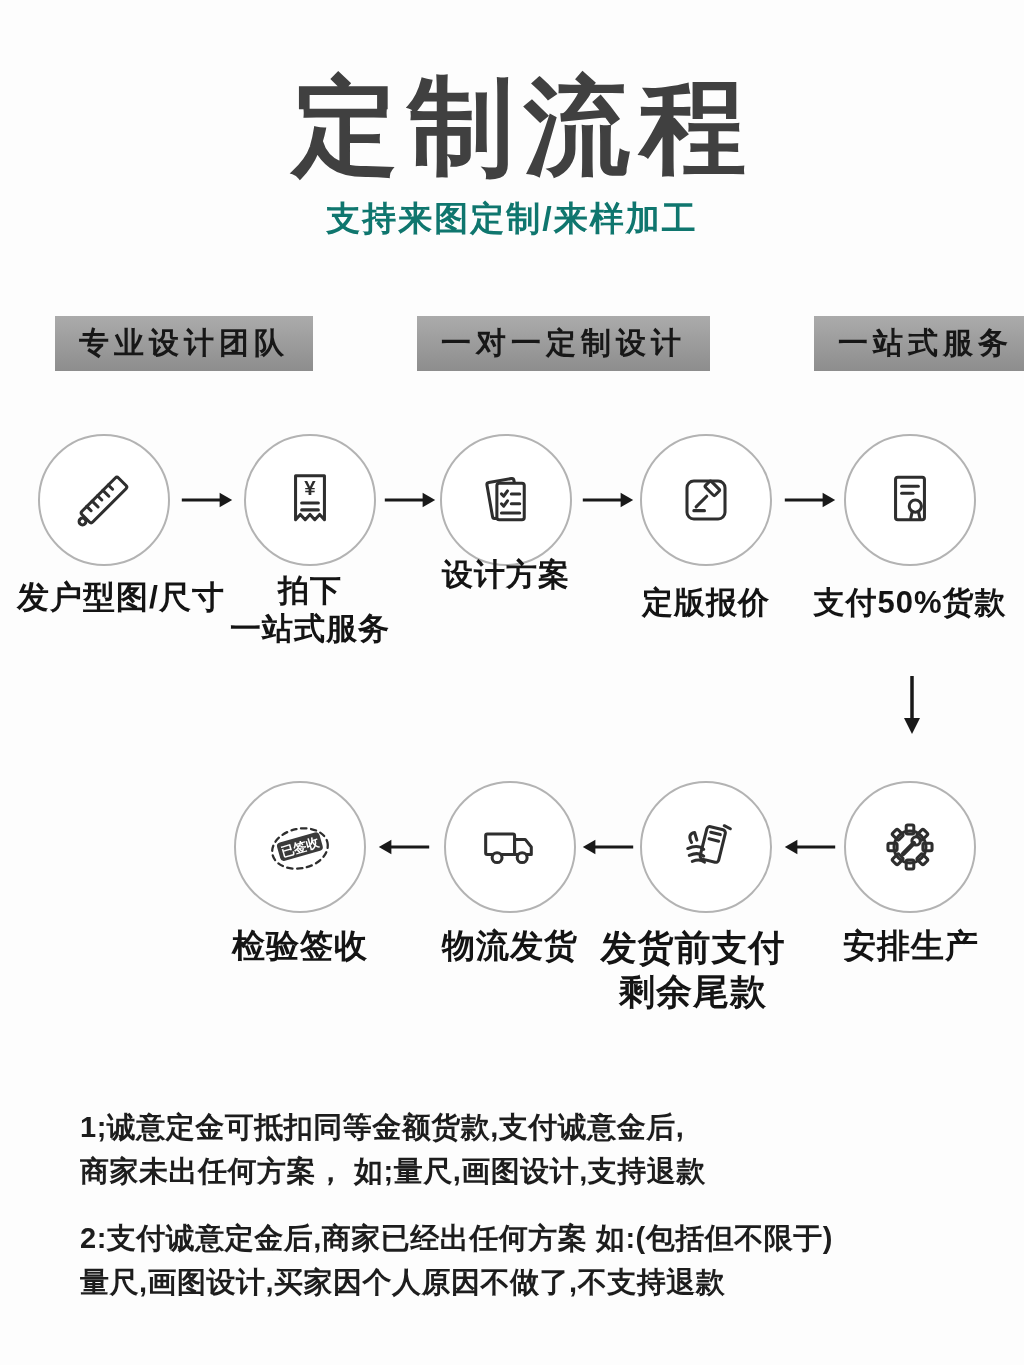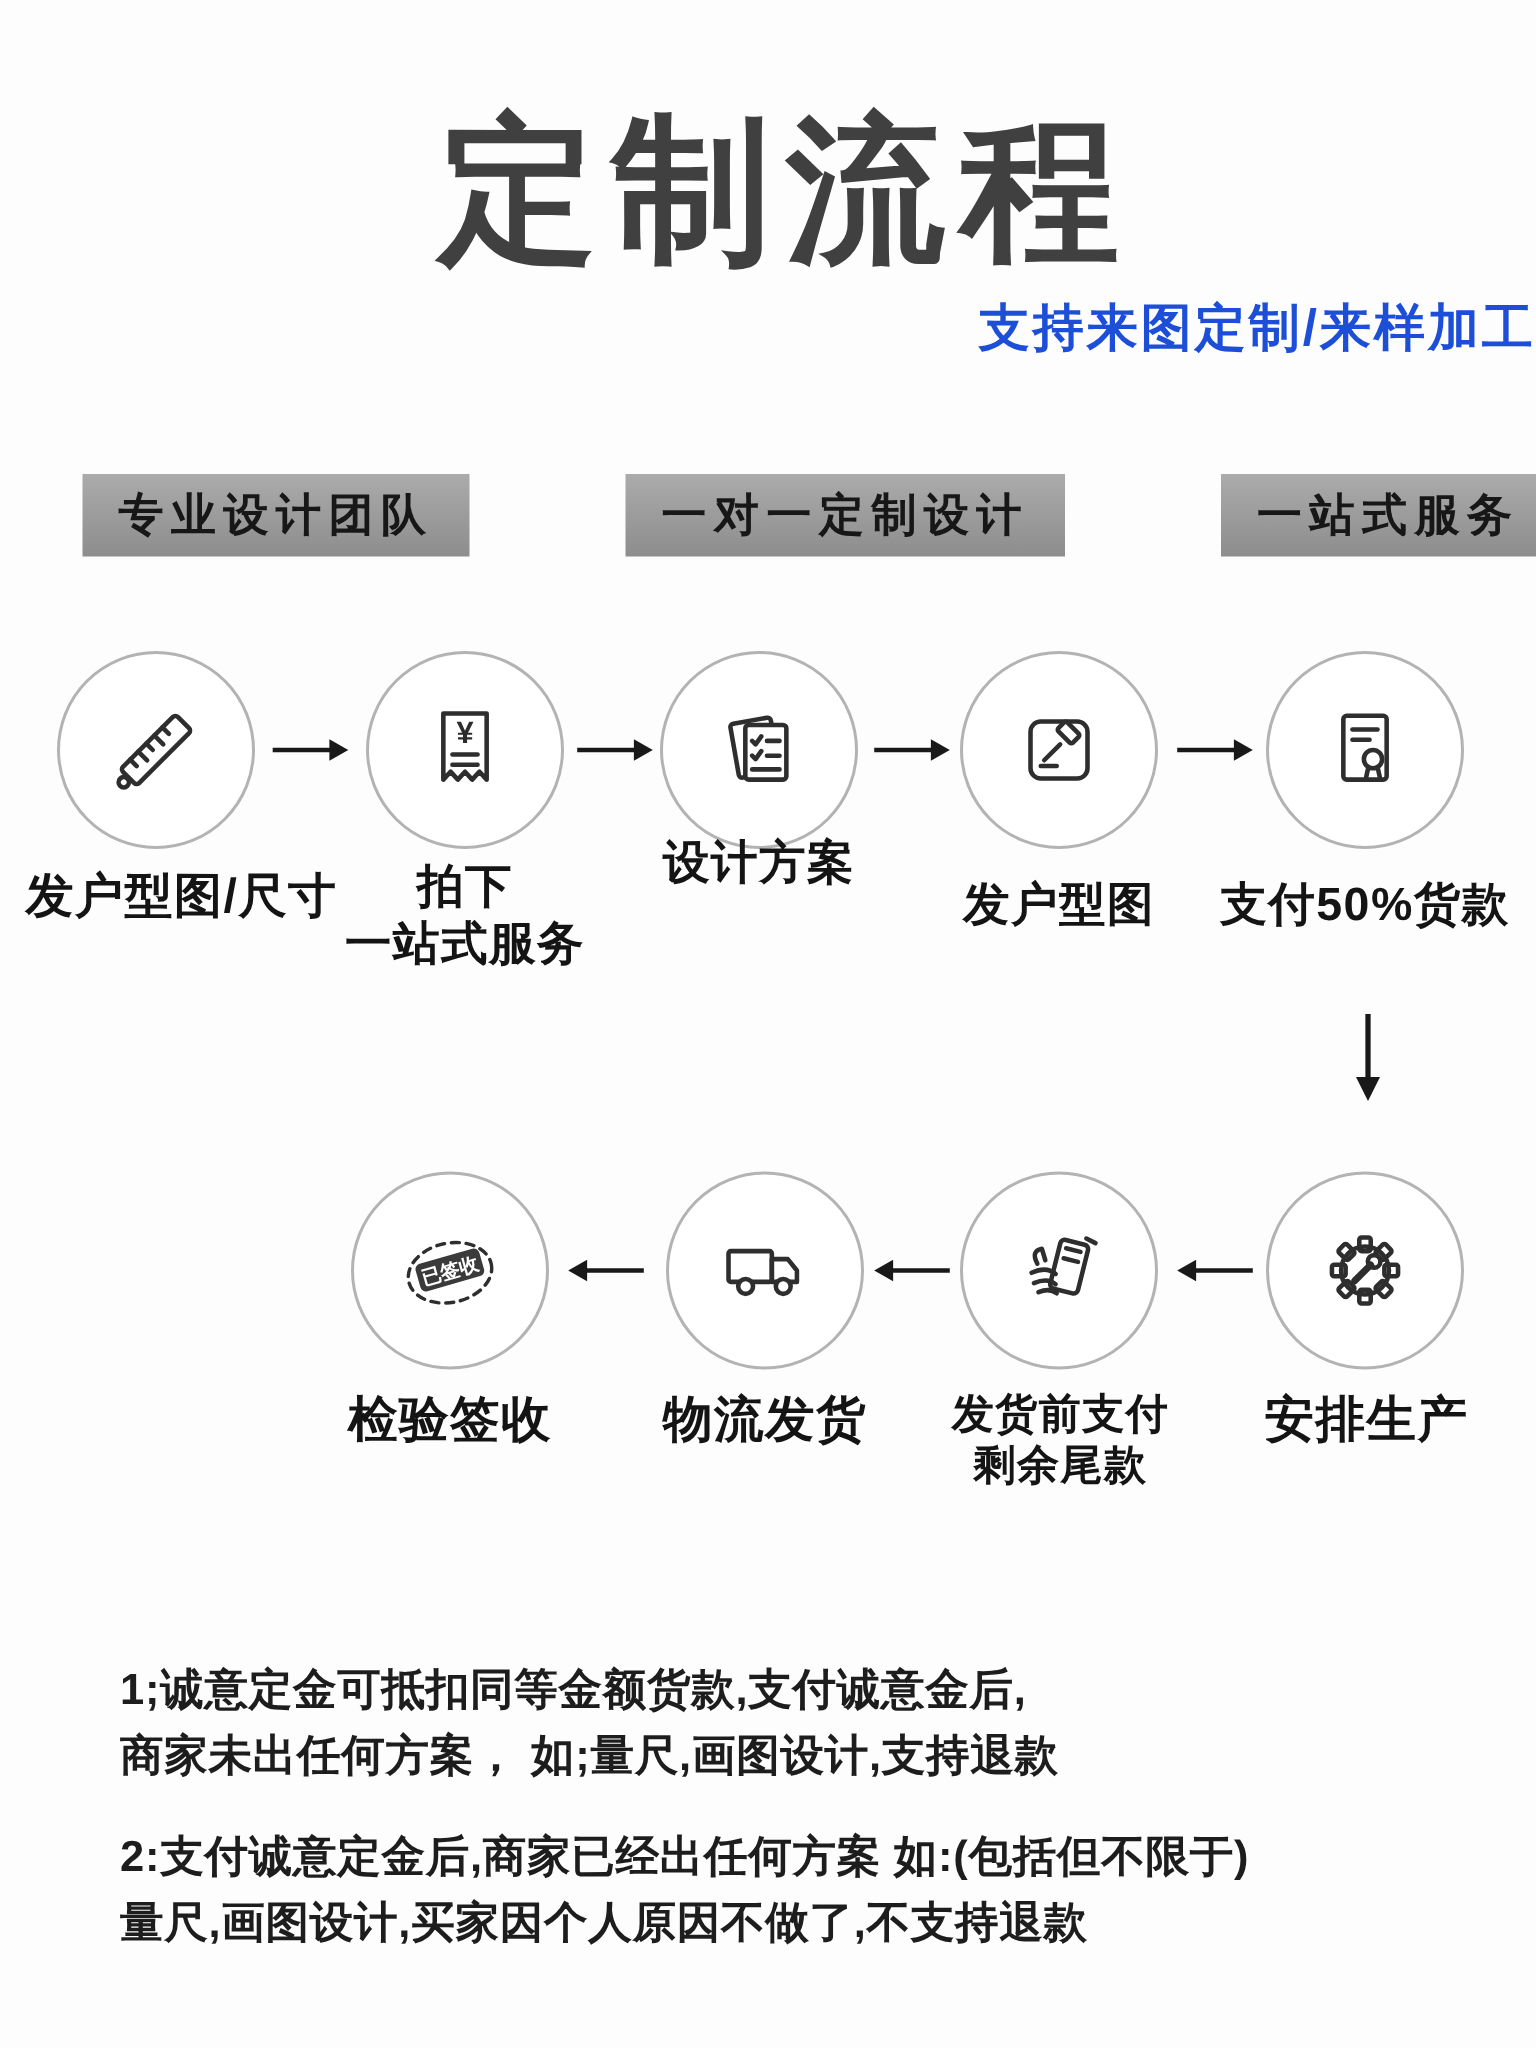--- a/index.html
+++ b/index.html
@@ -2,22 +2,22 @@
 <html><head>
 <meta charset="utf-8">
 <style>
   * { margin:0; padding:0; box-sizing:border-box; }
   html,body { background:#ffffff; }
   body { font-family:"Liberation Sans","DejaVu Sans",sans-serif; color:#161616; }
   .page { position:relative; width:1024px; height:1365px; background:#fdfdfd; overflow:hidden; margin:0 auto; }
 
   .title { position:absolute; top:56px; left:12px; width:100%; text-align:center;
            font-size:106px; font-weight:800; letter-spacing:10px; color:#404040; }
-  .subtitle { position:absolute; top:196px; left:0; width:100%; text-align:right;
-              font-size:34px; font-weight:700; letter-spacing:2px; color:#1d4ed8; }
+  .subtitle { position:absolute; top:196px; left:0; width:100%; text-align:center;
+              font-size:34px; font-weight:700; letter-spacing:2px; color:#0f766e; }
 
   .badges { position:absolute; top:316px; left:55px; width:982px;
             display:flex; justify-content:space-between; }
   .badge { background:linear-gradient(180deg,#ababab,#8d8d8d); color:#171717;
            font-size:30px; font-weight:700; letter-spacing:5px; padding:7px 24px;
            white-space:nowrap; }
 
   .c { position:absolute; width:132px; height:132px; border:2px solid #b3b3b3; border-radius:50%;
        background:#ffffff; display:flex; align-items:center; justify-content:center; }
   .c svg { width:76px; height:76px; stroke:#2e2e2e; fill:none; stroke-width:4;
@@ -35,21 +35,21 @@
 
   .lbl { position:absolute; text-align:center; font-size:31px; font-weight:600; color:#141414;
          white-space:pre-line; line-height:1.22; letter-spacing:1px; }
   #l1{left:-4px;top:578px;width:250px;font-weight:800;font-size:32px}
   #l2{left:190px;top:572px;width:240px}
   #l3{left:386px;top:556px;width:240px}
   #l4{left:586px;top:584px;width:240px}
   #l5{left:778px;top:584px;width:264px}
   #m1{left:180px;top:926px;width:240px;font-size:33px}
   #m2{left:390px;top:926px;width:240px;font-size:33px}
-  #m3{left:577px;top:926px;width:260px;font-size:28px}
+  #m3{left:563px;top:926px;width:260px;font-size:36px}
   #m4{left:791px;top:926px;width:240px;font-size:33px}
 
   .notes { position:absolute; left:80px; top:1106px; width:886px; }
   .note { font-size:29px; font-weight:600; line-height:1.5; color:#1d1d1d;
           white-space:pre-line; margin-bottom:24px; letter-spacing:0.5px; }
 </style>
 </head>
 <body>
 
 <div class="page">
@@ -134,21 +134,21 @@
   </svg>
   <svg class="ar" id="a4" viewBox="0 0 60 24">
     <line x1="2" y1="12" x2="46" y2="12" stroke="#191919" stroke-width="3.5"></line>
     <path d="M44 4 L58 12 L44 20 Z" fill="#191919" stroke="none"></path>
   </svg>
 
   <div class="lbl" id="l1">发户型图/尺寸</div>
   <div class="lbl" id="l2">拍下
 一站式服务</div>
   <div class="lbl" id="l3">设计方案</div>
-  <div class="lbl" id="l4">发户型图</div>
+  <div class="lbl" id="l4">定版报价</div>
   <div class="lbl" id="l5">支付50%货款</div>
 
   <svg class="ad" viewBox="0 0 26 62">
     <line x1="13" y1="2" x2="13" y2="46" stroke="#191919" stroke-width="3.5"></line>
     <path d="M5 44 L13 60 L21 44 Z" fill="#191919" stroke="none"></path>
   </svg>
 
   <div class="c" id="d1">
     <svg viewBox="0 0 100 100">
       <ellipse cx="50" cy="52" rx="37" ry="26" stroke-dasharray="7 6" transform="rotate(-12 50 52)" stroke-width="3"></ellipse>

